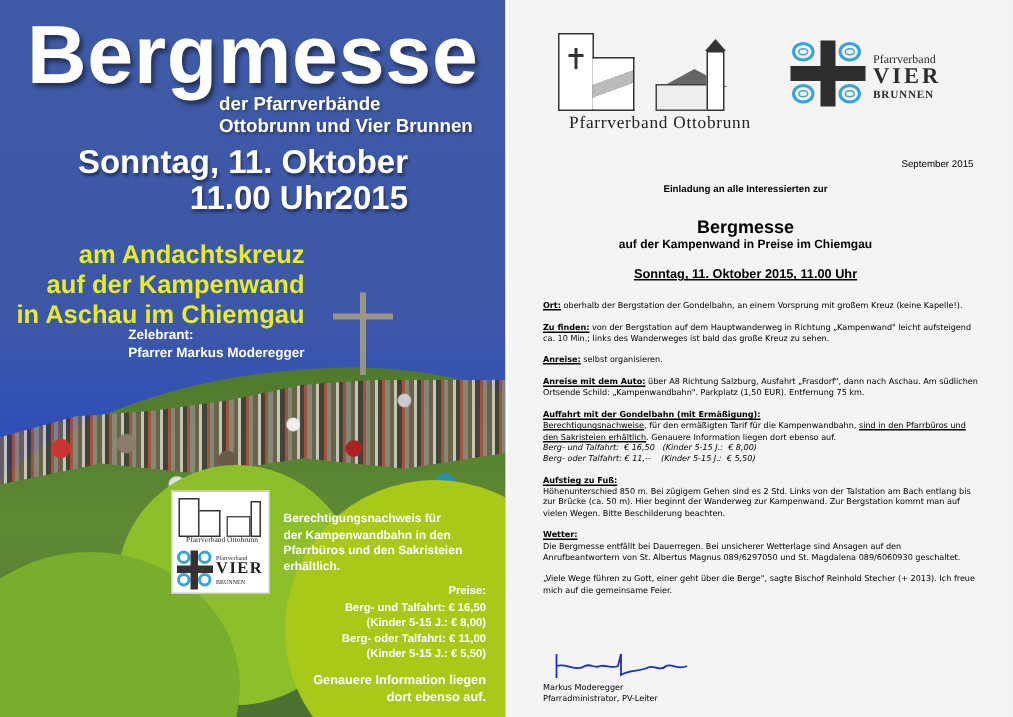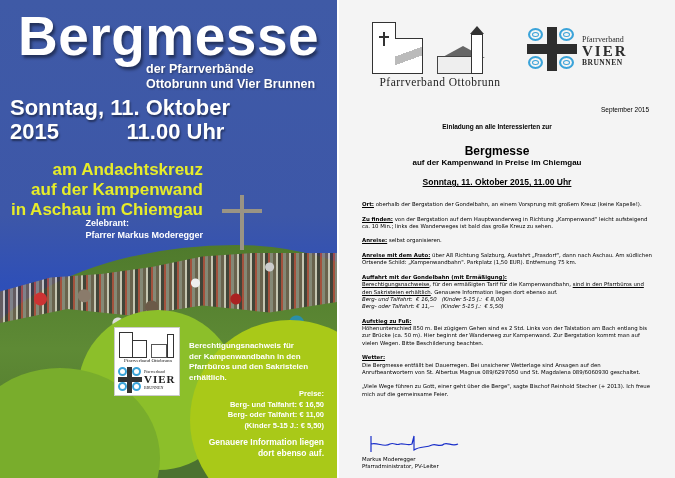--- a/index.html
+++ b/index.html
@@ -8,22 +8,22 @@
 
   
   .poster { position:absolute; left:0; top:0; width:337px; height:478px; overflow:hidden;
     background:linear-gradient(180deg,#3f5aa6 0%,#3d57a8 45%,#2e4fb8 60%,#3a5ec9 70%); }
   .poster-divider { position:absolute; left:337px; top:0; width:2px; height:478px; background:#fff; }
 
   .title { position:absolute; left:18px; top:6px; font-size:55px; font-weight:bold; color:#fff;
     letter-spacing:0.5px; text-shadow:2px 3px 3px rgba(0,0,0,0.45); line-height:60px; }
   .subtitle { position:absolute; left:146px; top:62px; font-size:12.5px; font-weight:bold; color:#fff;
     line-height:15px; text-shadow:1px 1px 2px rgba(0,0,0,0.4); }
-  .date { position:absolute; left:0; width:272px; text-align:left; top:96px; font-size:22px; font-weight:bold;
-    color:#fff; line-height:24px; text-shadow:1px 2px 2px rgba(0,0,0,0.45); padding-left:10px; }
+  .date { position:absolute; left:0; width:272px; text-align:right; top:96px; font-size:22px; font-weight:bold;
+    color:#fff; line-height:24px; text-shadow:1px 2px 2px rgba(0,0,0,0.45); padding-left:22px; }
   .time { position:absolute; left:0; width:337px; text-align:center; top:120px; font-size:22px; font-weight:bold;
     color:#fff; line-height:24px; text-shadow:1px 2px 2px rgba(0,0,0,0.45); padding-left:14px; }
   .location { position:absolute; right:134px; top:160px; text-align:right; font-size:17px; font-weight:bold;
     color:#e6ec2a; line-height:20px; }
   .celebrant { position:absolute; right:134px; top:217px; font-size:9px; font-weight:bold;
     color:#fff; line-height:12px; }
 
   
   .photo { position:absolute; left:0; top:235px; width:337px; height:160px; overflow:hidden; }
   .hill { position:absolute; left:-40px; top:10px; width:460px; height:260px; border-radius:60% 40% 0 0;
@@ -172,20 +172,21 @@
   </div>
 
 
   <div class="green-text-right">
     <span class="p1">Berechtigungsnachweis für</span>
     <span class="p1">der Kampenwandbahn in den</span>
     <span class="p1">Pfarrbüros und den Sakristeien</span>
     <span class="p1">erhältlich.</span>
     <span class="p2">Preise:</span>
     <span class="p2" style="margin-top:0">Berg- und Talfahrt:  € 16,50</span>
+    <span class="p2" style="margin-top:0">(Kinder 5-15 J.:  € 8,00)</span>
     <span class="p2" style="margin-top:0">Berg- oder Talfahrt: € 11,00</span>
     <span class="p2" style="margin-top:0">(Kinder 5-15 J.:  € 5,50)</span>
     <span class="p3">Genauere Information liegen</span>
     <span class="p3" style="margin-top:0">dort ebenso auf.</span>
   </div>
 </div>
 <div class="poster-divider"></div>
 
 <div class="letter">
   <div class="l-logo-otto">

